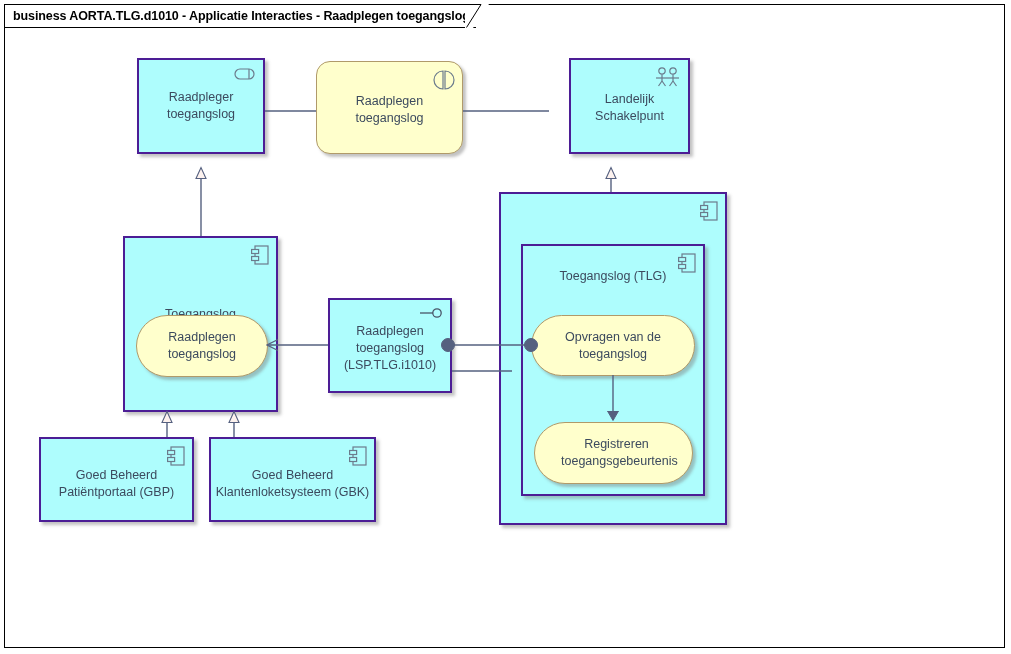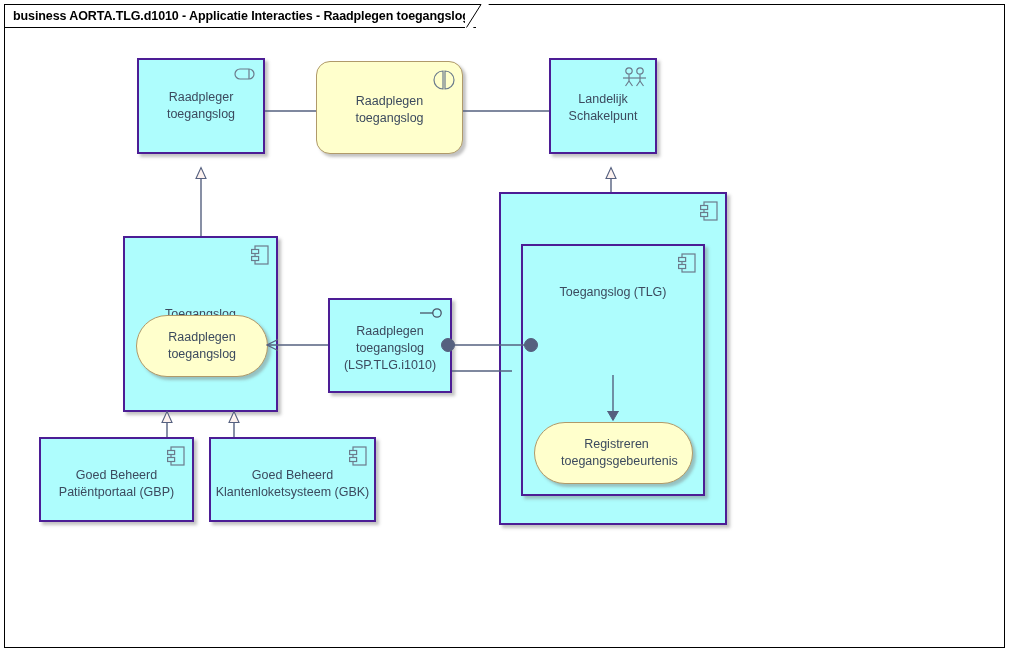--- a/index.html
+++ b/index.html
@@ -180,21 +180,21 @@
   </div>
 
   <div class="node node-yellow rounded-lg leaf" style="left:316px; top:61px; width:147px; height:93px;">
     <svg class="corner-icon" width="22" height="22" viewBox="0 0 22 22">
       <path d="M10,2 A9,9 0 0 0 10,20 Z" fill="none" stroke="#6b7b8c" stroke-width="1.2"></path>
       <path d="M12,2 A9,9 0 0 1 12,20 Z" fill="none" stroke="#6b7b8c" stroke-width="1.2"></path>
     </svg>
     <div class="node-label" style="top:31px;">Raadplegen toegangslog</div>
   </div>
 
-  <div class="node node-cyan leaf" style="left:549px; top:58px; width:108px; height:96px;">
+  <div class="node node-cyan leaf" style="left:569px; top:58px; width:121px; height:96px;">
     <svg class="corner-icon" width="26" height="22" viewBox="0 0 26 22">
       <circle cx="7" cy="4" r="3.2" fill="none" stroke="#6b7b8c" stroke-width="1.2"></circle>
       <circle cx="18" cy="4" r="3.2" fill="none" stroke="#6b7b8c" stroke-width="1.2"></circle>
       <line x1="1" y1="11" x2="24" y2="11" stroke="#6b7b8c" stroke-width="1.2"></line>
       <line x1="7" y1="7.5" x2="7" y2="14" stroke="#6b7b8c" stroke-width="1.2"></line>
       <line x1="18" y1="7.5" x2="18" y2="14" stroke="#6b7b8c" stroke-width="1.2"></line>
       <line x1="7" y1="14" x2="3.5" y2="19" stroke="#6b7b8c" stroke-width="1.2"></line>
       <line x1="7" y1="14" x2="10.5" y2="19" stroke="#6b7b8c" stroke-width="1.2"></line>
       <line x1="18" y1="14" x2="14.5" y2="19" stroke="#6b7b8c" stroke-width="1.2"></line>
       <line x1="18" y1="14" x2="21.5" y2="19" stroke="#6b7b8c" stroke-width="1.2"></line>
@@ -240,23 +240,26 @@
       <rect x="0.6" y="11.5" width="7" height="4" fill="#aefdfd" stroke="#6b7b8c" stroke-width="1.2"></rect>
     </svg>
   </div>
 
   <div class="node node-cyan inner" style="left:521px; top:244px; width:184px; height:252px;">
     <svg class="corner-icon" width="18" height="20" viewBox="0 0 18 20">
       <rect x="4" y="1" width="13" height="18" fill="none" stroke="#6b7b8c" stroke-width="1.2"></rect>
       <rect x="0.6" y="4.5" width="7" height="4" fill="#aefdfd" stroke="#6b7b8c" stroke-width="1.2"></rect>
       <rect x="0.6" y="11.5" width="7" height="4" fill="#aefdfd" stroke="#6b7b8c" stroke-width="1.2"></rect>
     </svg>
-    <div class="node-label" style="top:38px;">Toegangslog (TLG)</div>
-  </div>
-
+    <div class="node-label" style="top:22px;">Toegangslog (TLG)</div>
+  </div>
+
+  <div class="node node-yellow rounded-pill leaf" style="left:531px; top:315px; width:164px; height:61px;">
+    <div class="node-label label-mid" style="left:2px; right:2px;">Opvragen van de toegangslog</div>
+  </div>
 
   <div class="node node-yellow rounded-pill leaf" style="left:534px; top:422px; width:159px; height:62px;">
     <div class="node-label label-mid" style="left:2px; right:20px;margin-left:24px;">
       <span>Registreren</span><br>
       <span>toegangsgebeurtenis</span>
     </div>
   </div>
 
   <div class="node node-cyan leaf" style="left:39px; top:437px; width:155px; height:85px;">
     <svg class="corner-icon" width="18" height="20" viewBox="0 0 18 20">

